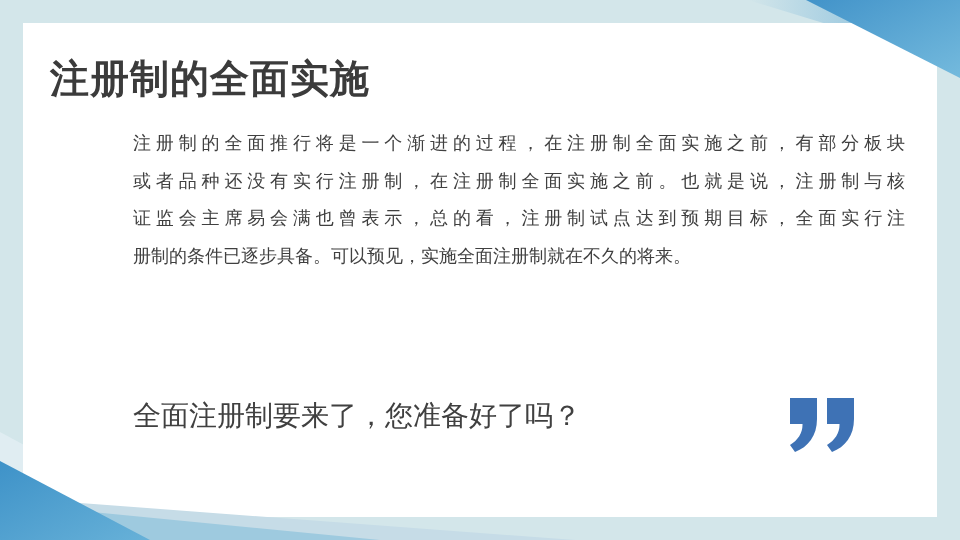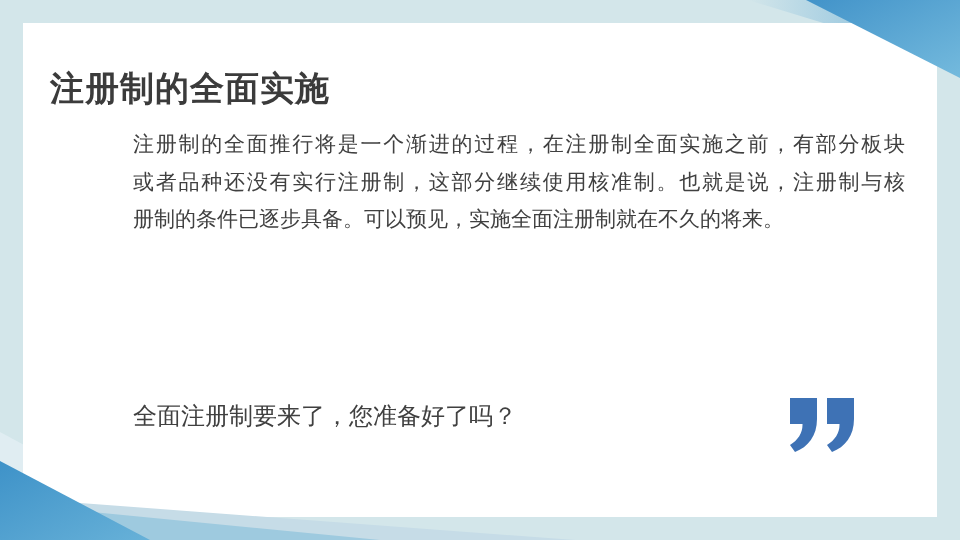--- a/index.html
+++ b/index.html
@@ -10,36 +10,36 @@
   }
   .decor{position:absolute;left:0;top:0;width:960px;height:540px;pointer-events:none;}
   .decor-under{z-index:1;}
   .card{
     position:absolute;left:23px;top:23px;width:914px;height:494px;
     background:#ffffff;z-index:2;
   }
   .decor-over{z-index:3;}
   .content{position:absolute;left:0;top:0;width:960px;height:540px;z-index:4;pointer-events:none;}
   .slide-title{
-    position:absolute;left:50px;top:66px;
-    font-size:34px;font-weight:800;letter-spacing:1px;
+    position:absolute;left:50px;top:52px;
+    font-size:39px;font-weight:800;letter-spacing:1px;
     color:#3b3b3b;white-space:nowrap;text-align:center;
   }
   .bodytext{position:absolute;left:133px;top:125px;width:772px;}
   .line{
-    height:37.5px;line-height:37.5px;font-size:21px;color:#404040;
+    height:37.5px;line-height:37.5px;font-size:18px;color:#404040;
     white-space:nowrap;overflow:visible;
   }
   .line.full{
     white-space:normal;text-align:justify;text-align-last:justify;
     -moz-text-align-last:justify;
   }
   .closing{
     position:absolute;left:133px;top:401px;
-    font-size:24px;line-height:30px;color:#404040;white-space:nowrap;
+    font-size:28px;line-height:30px;color:#404040;white-space:nowrap;
   }
   .quote{position:absolute;left:789px;top:398px;width:68px;height:54px;}
 </style>
 </head>
 <body>
 
 <div class="stage">
 
   <svg class="decor decor-under" viewBox="0 0 960 540">
     <defs>
@@ -70,21 +70,22 @@
     <polygon points="0,503 0,540 380,540" fill="#9ecadf"></polygon>
     <polygon points="0,461 0,540 150,540" fill="url(#gDarkBL)"></polygon>
   </svg>
 
   <div class="content">
 
     <div class="slide-title">注册制的全面实施</div>
 
     <div class="bodytext">
       <div class="line full">注册制的全面推行将是一个渐进的过程，在注册制全面实施之前，有部分板块</div>
-      <div class="line full">或者品种还没有实行注册制，这部分继续使用核准制。也就是说，注册制与核</div>
+      <div class="line full">或者品种还没有实行注册制，在注册制全面实施之前。也就是说，注册制与核</div>
+      <div class="line full">证监会主席易会满也曾表示，总的看，注册制试点达到预期目标，全面实行注</div>
       <div class="line">册制的条件已逐步具备。可以预见，实施全面注册制就在不久的将来。</div>
     </div>
 
     <div class="closing">全面注册制要来了，您准备好了吗？</div>
 
     <svg class="quote" viewBox="0 0 68 54">
       <g fill="#3e72b5">
         <path d="M1 0 H28 V21 C28 38 19 49 6 54 L1 47 C9 42 13.5 35 13.5 27 V26 H1 Z"></path>
         <path d="M38 0 H65 V21 C65 38 56 49 43 54 L38 47 C46 42 50.5 35 50.5 27 V26 H38 Z"></path>
       </g>

